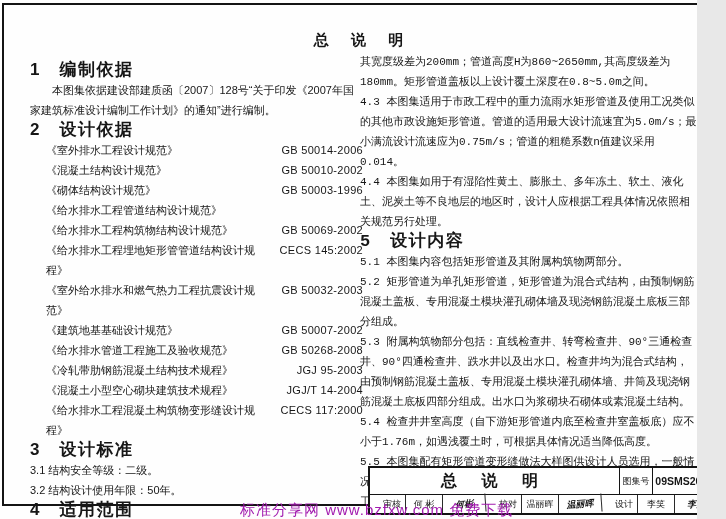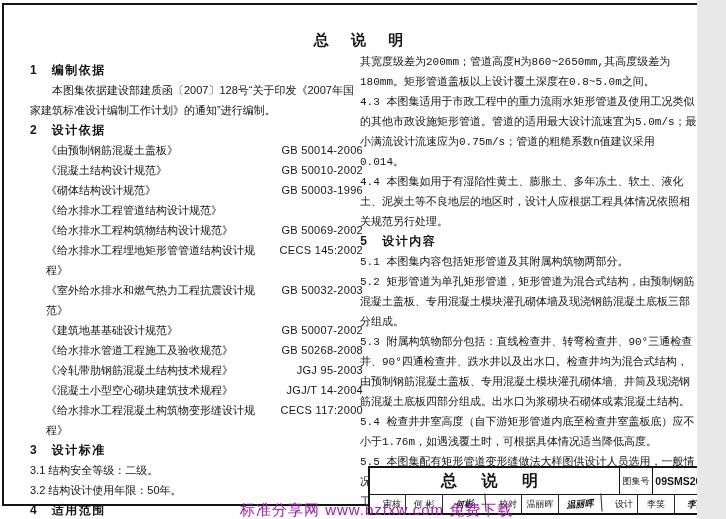--- a/index.html
+++ b/index.html
@@ -5,21 +5,21 @@
   html,body{margin:0;padding:0;background:#e8e8e8;}
   .sheet{position:relative;width:697px;height:519px;background:#fefefe;overflow:hidden;
          font-family:"Liberation Sans","DejaVu Sans",sans-serif;color:#161616;}
   .frame{position:absolute;left:2px;top:3px;width:714px;height:499px;border:2px solid #141414;}
   .page-title{position:absolute;left:0;top:31px;width:726px;text-align:center;
               font-size:15px;font-weight:700;letter-spacing:9px;}
   .col{position:absolute;font-size:11px;line-height:20px;}
   .col-left{left:30px;top:60px;width:333px;}
   .col-right{left:360px;top:52px;width:338px;font-family:Liberation Mono, monospace;}
   .blk{min-height:20px;}
-  .blk-heading{font-weight:700;font-size:12px;letter-spacing:1.5px;}
+  .blk-heading{font-weight:700;font-size:17px;letter-spacing:1.5px;}
   .blk-para.indent{text-indent:2em;}
   .blk-std{display:flex;justify-content:space-between;padding-left:16px;}
   .blk-std .b-code{white-space:nowrap;padding-left:6px;letter-spacing:0.3px;}
   .b-code:empty{display:none;}
   
   .tblock{position:absolute;left:368px;top:466px;width:349px;height:45px;background:#fff;
           border:2px solid #141414;display:flex;flex-direction:column;}
   .tb-row1{flex:0 0 26px;display:flex;border-bottom:1.5px solid #141414;}
   .tb-row2{flex:1;display:flex;}
   .tb-main{flex:1;display:flex;align-items:center;justify-content:center;
@@ -55,21 +55,21 @@
 
       <div class="blk blk-para indent">
         <span class="b-text">本图集依据建设部建质函〔2007〕128号“关于印发《2007年国家建筑标准设计编制工作计划》的通知”进行编制。</span>
       </div>
 
       <div class="blk blk-heading">
         <span class="b-text">2　设计依据</span>
       </div>
 
       <div class="blk blk-std">
-        <span class="b-text">《由预制钢筋混凝土盖板》</span>
+        <span class="b-text">《室外排水工程设计规范》</span>
         <span class="b-code">GB 50014-2006</span>
       </div>
 
       <div class="blk blk-std">
         <span class="b-text">《混凝土结构设计规范》</span>
         <span class="b-code">GB 50010-2002</span>
       </div>
 
       <div class="blk blk-std">
         <span class="b-text">《砌体结构设计规范》</span>

